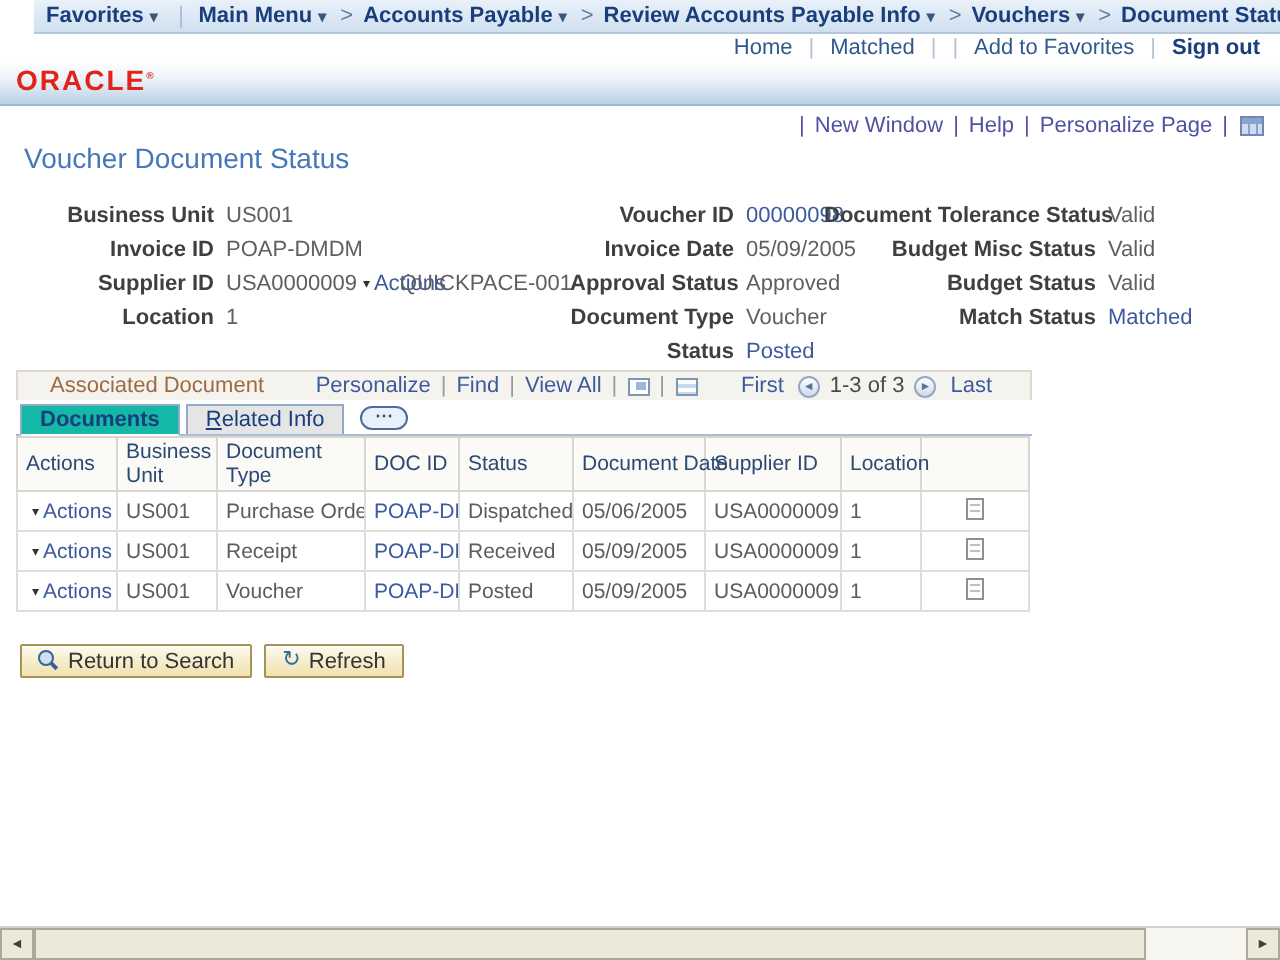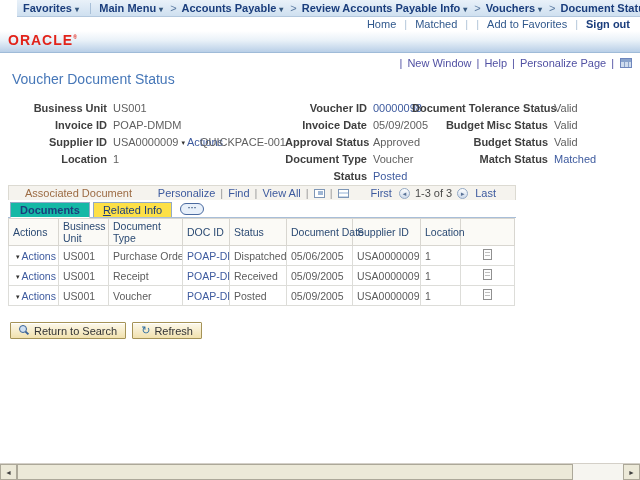--- a/index.html
+++ b/index.html
@@ -79,21 +79,21 @@
     border:1px solid #93a8c4; background:linear-gradient(#fff,#cdd9ea);
     color:#5a7296; font-size:6px; line-height:10px; text-align:center; margin:0 4px; cursor:pointer; }
   .pager-range { margin:0 1px; }
 
   
   .tabrow { height:18px; display:flex; align-items:flex-end; padding-left:2px;
     border-bottom:1px solid #a8bed8; background:#fff; }
   .tab { border:1px solid #93aac6; border-bottom:none; padding:1px 9px 1px 9px;
     margin-right:3px; color:#1a3d7c; cursor:pointer; position:relative; }
   .tab-active { background:#14b8a6; font-weight:bold; margin-bottom:-1px; border-bottom:1px solid #fff; z-index:2; }
-  .tab-inactive { background:#fde047; }
+  .tab-inactive { background:#e5e5e5; }
   .tab-label { display:inline-block; }
   .tab-inactive .tab-label::first-letter { text-decoration:underline; }
   .kbd-pill { margin-left:5px; margin-bottom:2px; width:24px; height:12px; border:1px solid #4a6aa0;
     border-radius:6px; background:#e8f0fa; color:#33527f; font-size:9px; font-weight:bold;
     line-height:9px; text-align:center; cursor:pointer; }
 
   
   table.grid { border-collapse:collapse; table-layout:fixed; width:506px; background:#fff; font-size:10.5px; }
   table.grid th { background:#fbfaf6; color:#2b4a73; font-weight:normal; text-align:left;
     border:1px solid #d8d6d0; padding:1px 4px; height:26px; vertical-align:middle; white-space:nowrap; }

